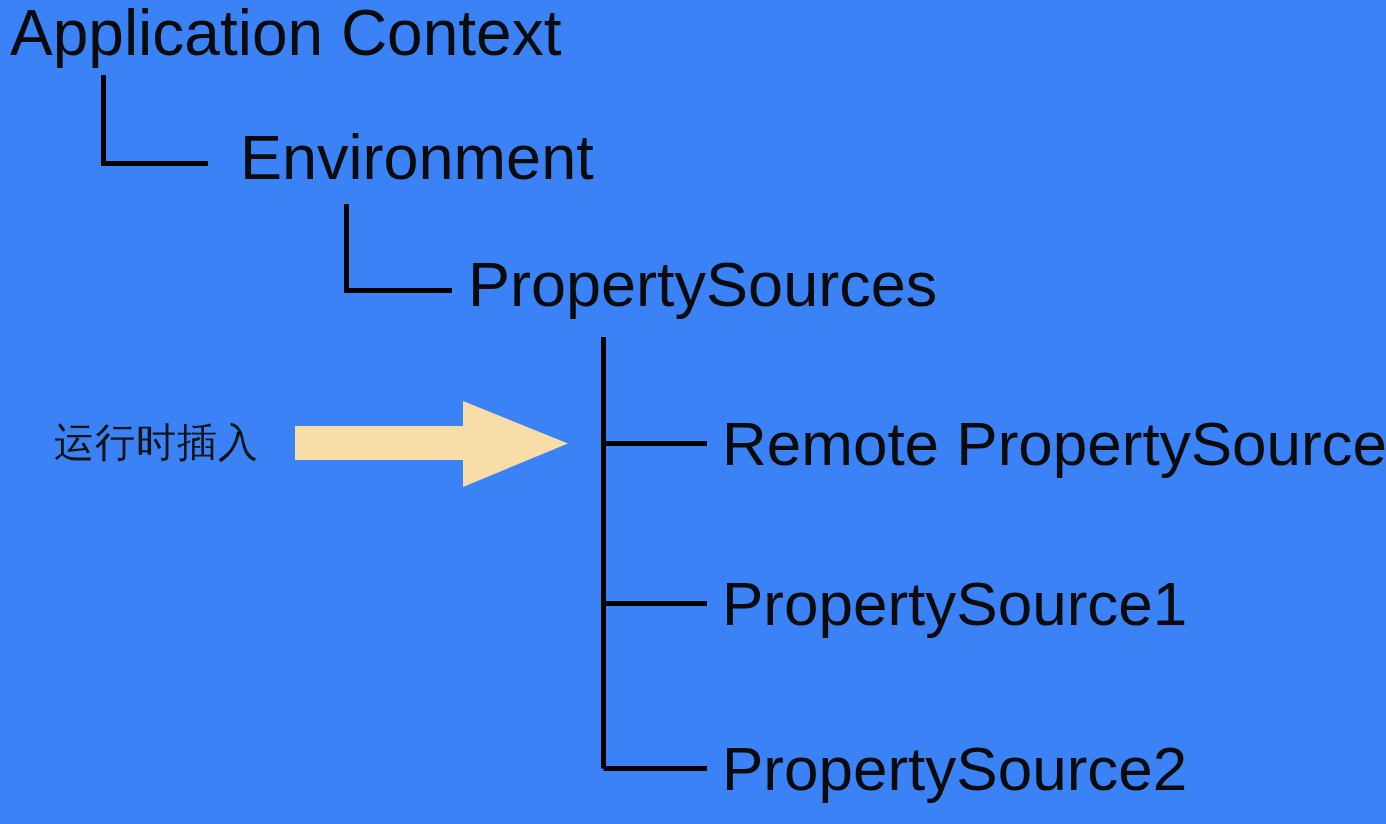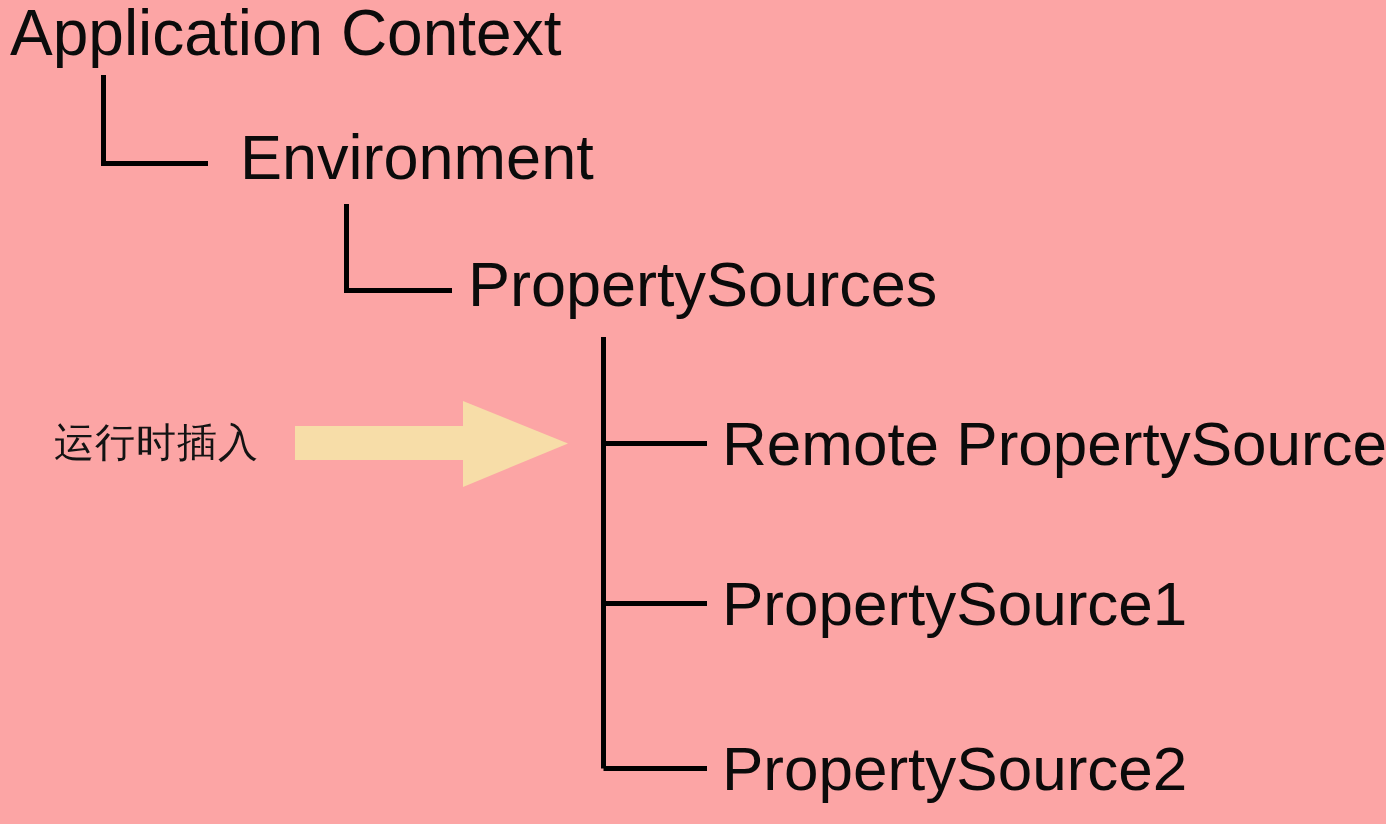--- a/index.html
+++ b/index.html
@@ -10,21 +10,21 @@
   body {
     width: 1386px;
     height: 824px;
     overflow: hidden;
     font-family: "Liberation Sans", "DejaVu Sans", sans-serif;
   }
   #diagram-root {
     position: relative;
     width: 1386px;
     height: 824px;
-    background: #fca5a5;
+    background: #3b82f6;
   }
   svg.canvas {
     position: absolute;
     left: 0;
     top: 0;
     width: 1386px;
     height: 824px;
     display: block;
   }
   .node-text {

